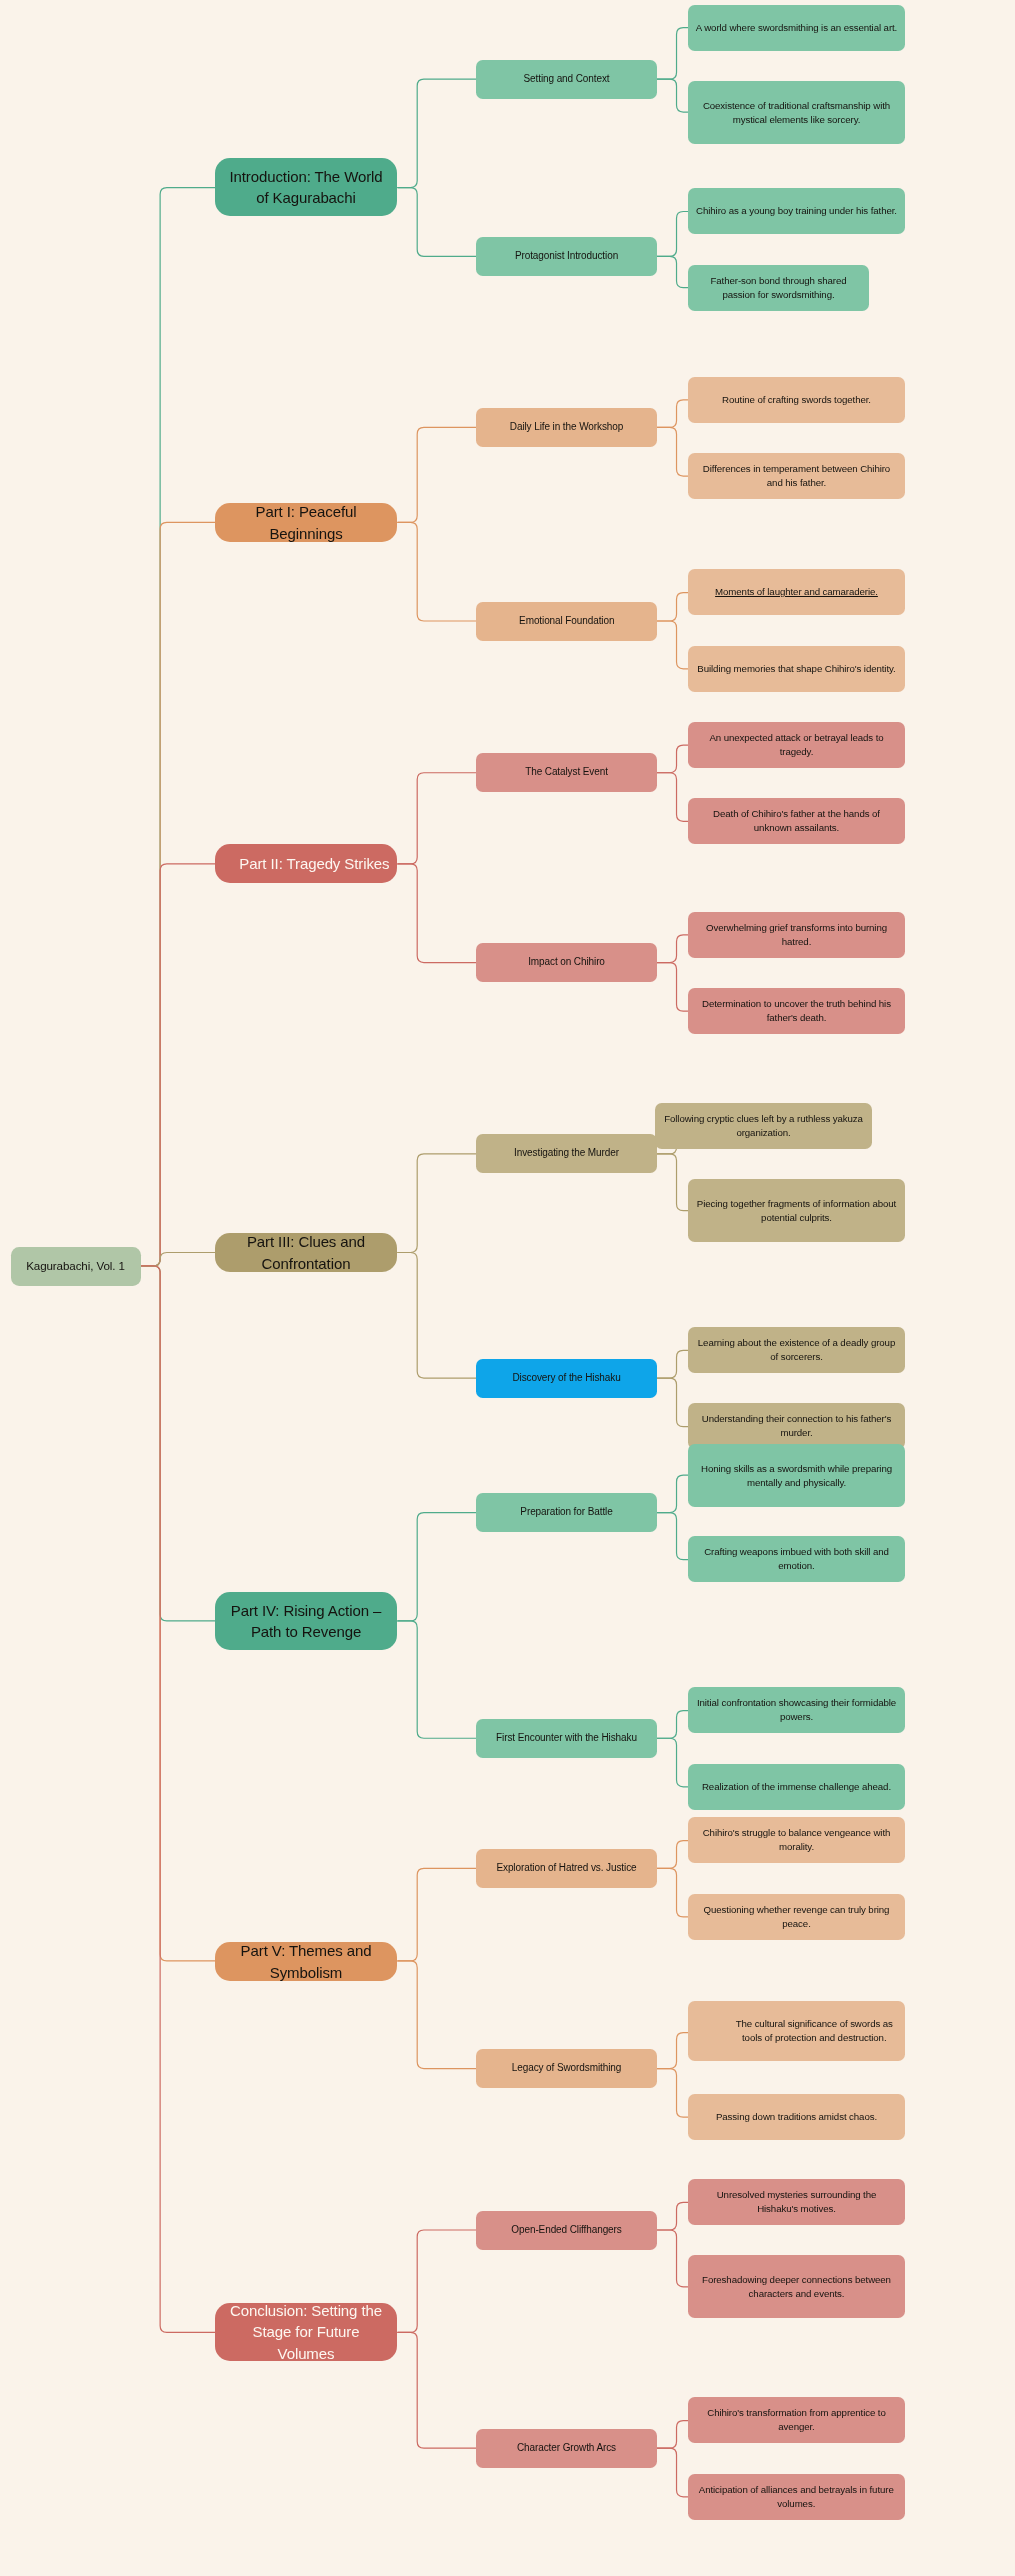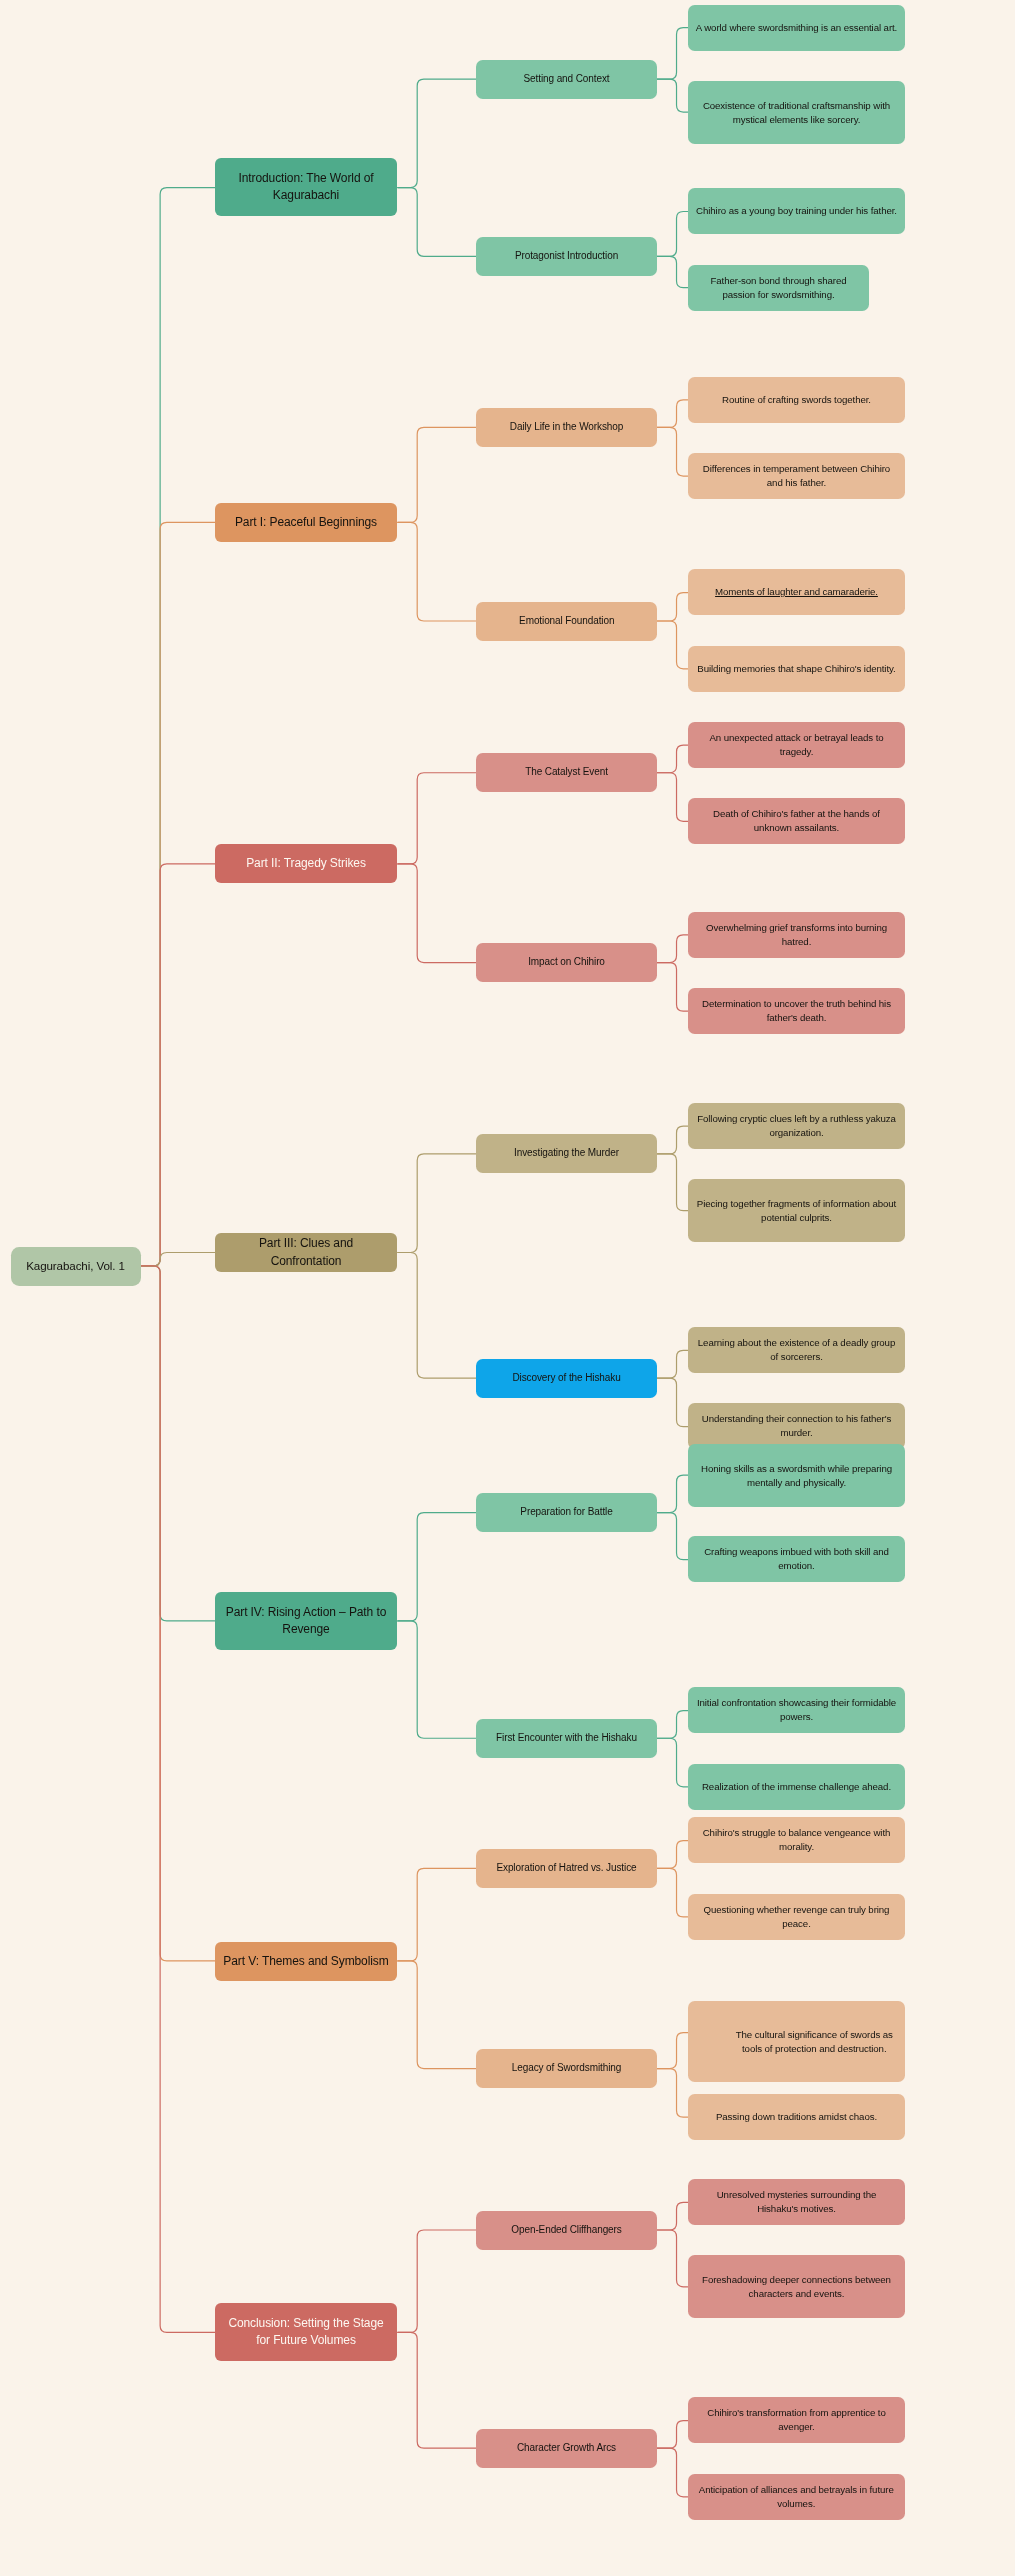--- a/index.html
+++ b/index.html
@@ -36,22 +36,23 @@
     color: #15130f;
     line-height: 1.42;
     padding: 4.5px 7.5px;
     letter-spacing: -0.1px;
   }
   .node.root {
     font-size: 11.6px;
     border-radius: 8.2px;
   }
   .node.l1 {
-    font-size: 12px;
-    border-radius: 6px;
+    font-size: 15px;
+    border-radius: 15px;
+    justify-content: flex-end;
   }
   .node.l2 {
     font-size: 10px;
   }
   .node.l3 {
     font-size: 9.7px;
   }
   .node.light-text { color: #fdf7f1; }
 </style>
 </head>
@@ -174,21 +175,21 @@
     </div>
     <div class="node l3" style="left: 688px; top: 988px; width: 217px; height: 46px; background: rgb(216, 144, 137);">
       <span>Determination to uncover the truth behind his father's death.</span>
     </div>
     <div class="node l1" style="left: 215px; top: 1233px; width: 182px; height: 39px; background: rgb(173, 157, 108);">
       <span>Part III: Clues and Confrontation</span>
     </div>
     <div class="node l2" style="left: 476px; top: 1134px; width: 181px; height: 39px; background: rgb(192, 178, 136);">
       <span>Investigating the Murder</span>
     </div>
-    <div class="node l3" style="left: 688px; top: 1103px; width: 217px; height: 46px; background: rgb(192, 178, 136);">
+    <div class="node l3" style="left: 655px; top: 1103px; width: 217px; height: 46px; background: rgb(192, 178, 136);">
       <span>Following cryptic clues left by a ruthless yakuza organization.</span>
     </div>
     <div class="node l3" style="left: 688px; top: 1179px; width: 217px; height: 63px; background: rgb(192, 178, 136);">
       <span>Piecing together fragments of information about potential culprits.</span>
     </div>
     <div class="node l2" style="left: 476px; top: 1359px; width: 181px; height: 39px; background: #0ea5e9;">
       <span>Discovery of the Hishaku</span>
     </div>
     <div class="node l3" style="left: 688px; top: 1327px; width: 217px; height: 46px; background: rgb(192, 178, 136);">
       <span>Learning about the existence of a deadly group of sorcerers.</span>
@@ -225,21 +226,21 @@
     </div>
     <div class="node l3" style="left: 688px; top: 1817px; width: 217px; height: 46px; background: rgb(231, 187, 152);">
       <span>Chihiro's struggle to balance vengeance with morality.</span>
     </div>
     <div class="node l3" style="left: 688px; top: 1894px; width: 217px; height: 46px; background: rgb(231, 187, 152);">
       <span>Questioning whether revenge can truly bring peace.</span>
     </div>
     <div class="node l2" style="left: 476px; top: 2049px; width: 181px; height: 39px; background: rgb(229, 180, 141);">
       <span>Legacy of Swordsmithing</span>
     </div>
-    <div class="node l3" style="left: 688px; top: 2001px; width: 217px; height: 81px; background: rgb(231, 187, 152); padding-left: 43px;">
+    <div class="node l3" style="left: 688px; top: 2001px; width: 217px; height: 60px; background: rgb(231, 187, 152); padding-left: 43px;">
       <span>The cultural significance of swords as tools of protection and destruction.</span>
     </div>
     <div class="node l3" style="left: 688px; top: 2094px; width: 217px; height: 46px; background: rgb(231, 187, 152);">
       <span>Passing down traditions amidst chaos.</span>
     </div>
     <div class="node l1 light-text" style="left: 215px; top: 2303px; width: 182px; height: 58px; background: rgb(204, 106, 98);">
       <span>Conclusion: Setting the Stage for Future Volumes</span>
     </div>
     <div class="node l2" style="left: 476px; top: 2211px; width: 181px; height: 39px; background: rgb(216, 144, 137);">
       <span>Open-Ended Cliffhangers</span>

